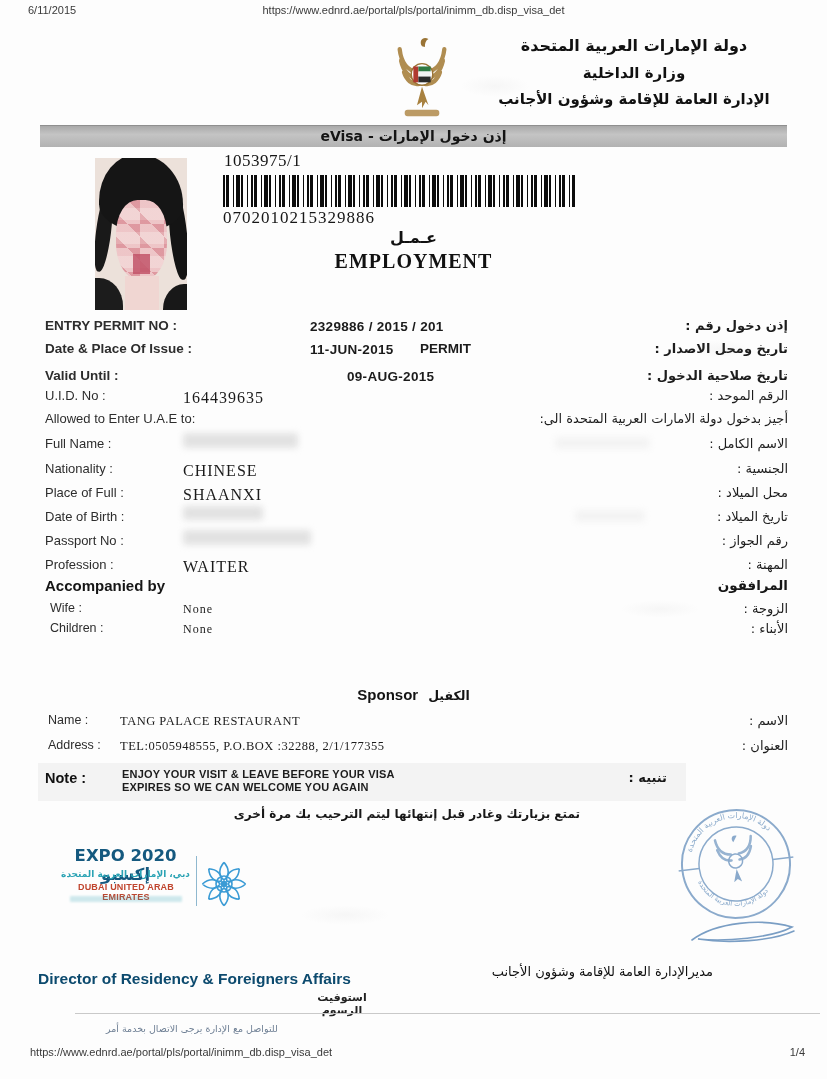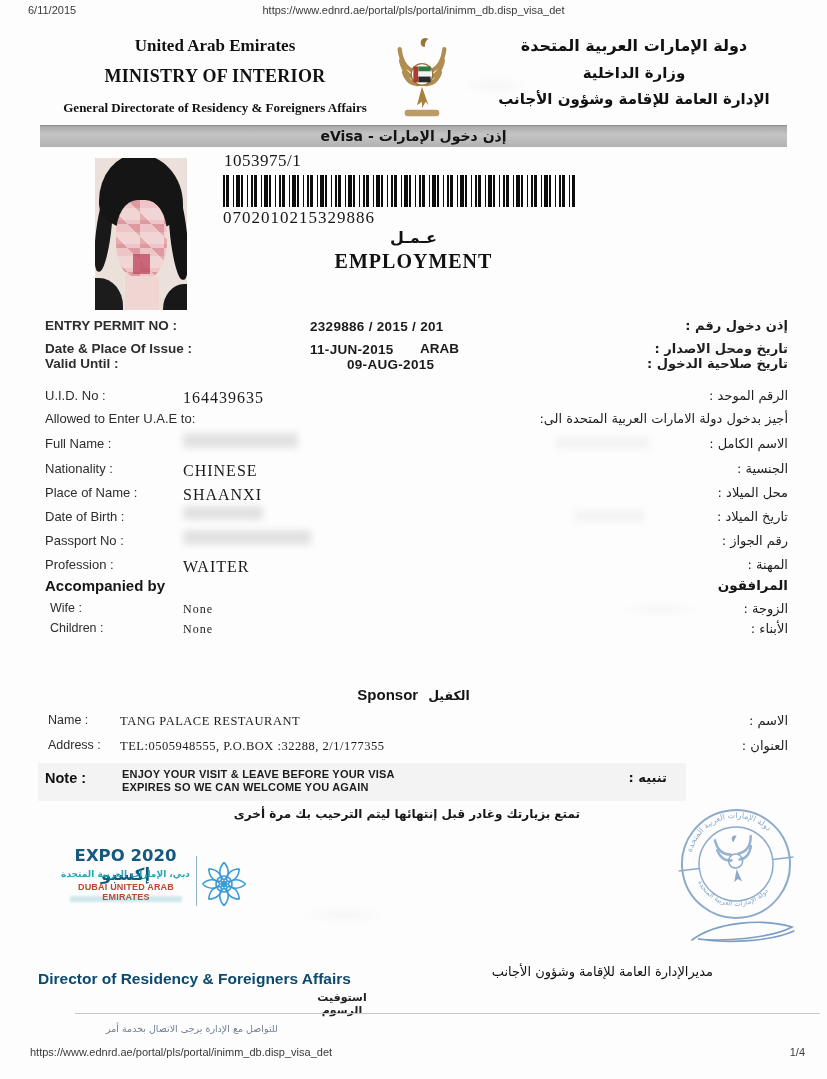--- a/index.html
+++ b/index.html
@@ -116,25 +116,20 @@
   .smudge{position:absolute;border-radius:50%;background:radial-gradient(#9a9a9a,transparent 70%);opacity:.07;}
 </style>
 </head>
 <body>
 
 <div class="page">
 
   <div class="abs print-date">6/11/2015</div>
   <div class="abs print-url">https://www.ednrd.ae/portal/pls/portal/inimm_db.disp_visa_det</div>
 
-  <div class="abs hdr-en">
-    <div class="l1">United Arab Emirates</div>
-    <div class="l2">MINISTRY OF INTERIOR</div>
-    <div class="l3">General Directorate of Residency &amp; Foreigners Affairs</div>
-  </div>
   <div class="abs emblem">
     <svg width="72" height="88" viewBox="0 0 100 120">
       <g stroke="#a8813f" stroke-width="6" fill="none" stroke-linecap="round" opacity="0.9">
         <path d="M44 52 C30 50 21 38 19 20"></path>
         <path d="M45 60 C32 60 24 50 21 36"></path>
         <path d="M46 68 C36 70 28 62 25 52"></path>
         <path d="M56 52 C70 50 79 38 81 20"></path>
         <path d="M55 60 C68 60 76 50 79 36"></path>
         <path d="M54 68 C64 70 72 62 75 52"></path>
       </g>
@@ -177,24 +172,24 @@
   <div class="abs vtype-en">EMPLOYMENT</div>
 
   <div class="frow b" style="top:318px">
     <span class="lbl">ENTRY PERMIT NO :</span>
     <span class="val">2329886 / 2015 / 201</span>
     <span class="arl">إذن دخول رقم :</span>
   </div>
   <div class="frow b" style="top:341px">
     <span class="lbl">Date &amp; Place Of Issue :</span>
     <span class="val">11-JUN-2015</span>
-    <span class="val2">ARAB</span>
+    <span class="val2">PERMIT</span>
     <span class="arl">تاريخ ومحل الاصدار :</span>
   </div>
-  <div class="frow b indent" style="top:356px">
+  <div class="frow b indent" style="top:368px">
     <span class="lbl">Valid Until :</span>
     <span class="val">09-AUG-2015</span>
     <span class="arl">تاريخ صلاحية الدخول :</span>
   </div>
   <div class="frow" style="top:388px">
     <span class="lbl">U.I.D. No :</span>
     <span class="val">164439635</span>
     <span class="arl">الرقم الموحد :</span>
   </div>
   <div class="frow" style="top:436px">
@@ -204,21 +199,21 @@
   <div class="frow" style="top:411px">
     <span class="lbl">Allowed to Enter U.A.E to:</span>
     <span class="arl">أجيز بدخول دولة الامارات العربية المتحدة الى:</span>
   </div>
   <div class="frow" style="top:461px">
     <span class="lbl">Nationality :</span>
     <span class="val">CHINESE</span>
     <span class="arl">الجنسية :</span>
   </div>
   <div class="frow" style="top:485px">
-    <span class="lbl">Place of Name :</span>
+    <span class="lbl">Place of Full :</span>
     <span class="val">SHAANXI</span>
     <span class="arl">محل الميلاد :</span>
   </div>
   <div class="frow" style="top:509px">
     <span class="lbl">Date of Birth :</span>
     <span class="arl">تاريخ الميلاد :</span>
   </div>
   <div class="frow" style="top:533px">
     <span class="lbl">Passport No :</span>
     <span class="arl">رقم الجواز :</span>

